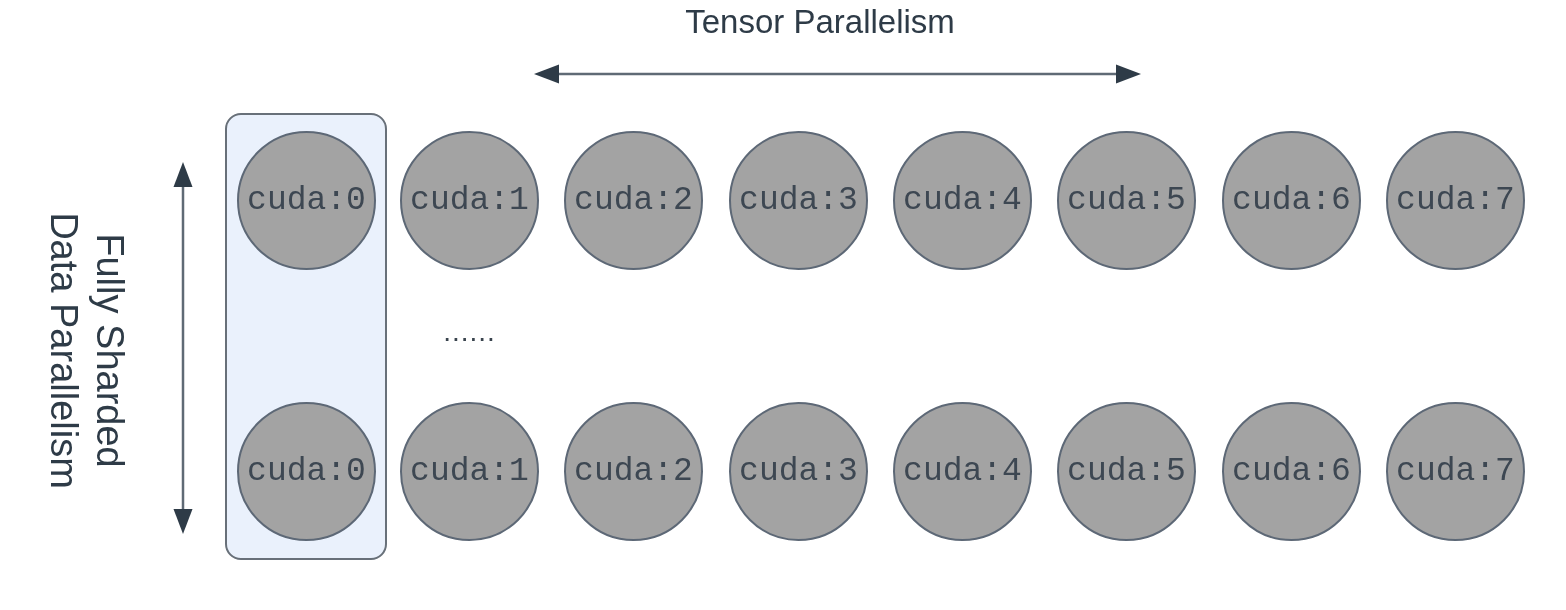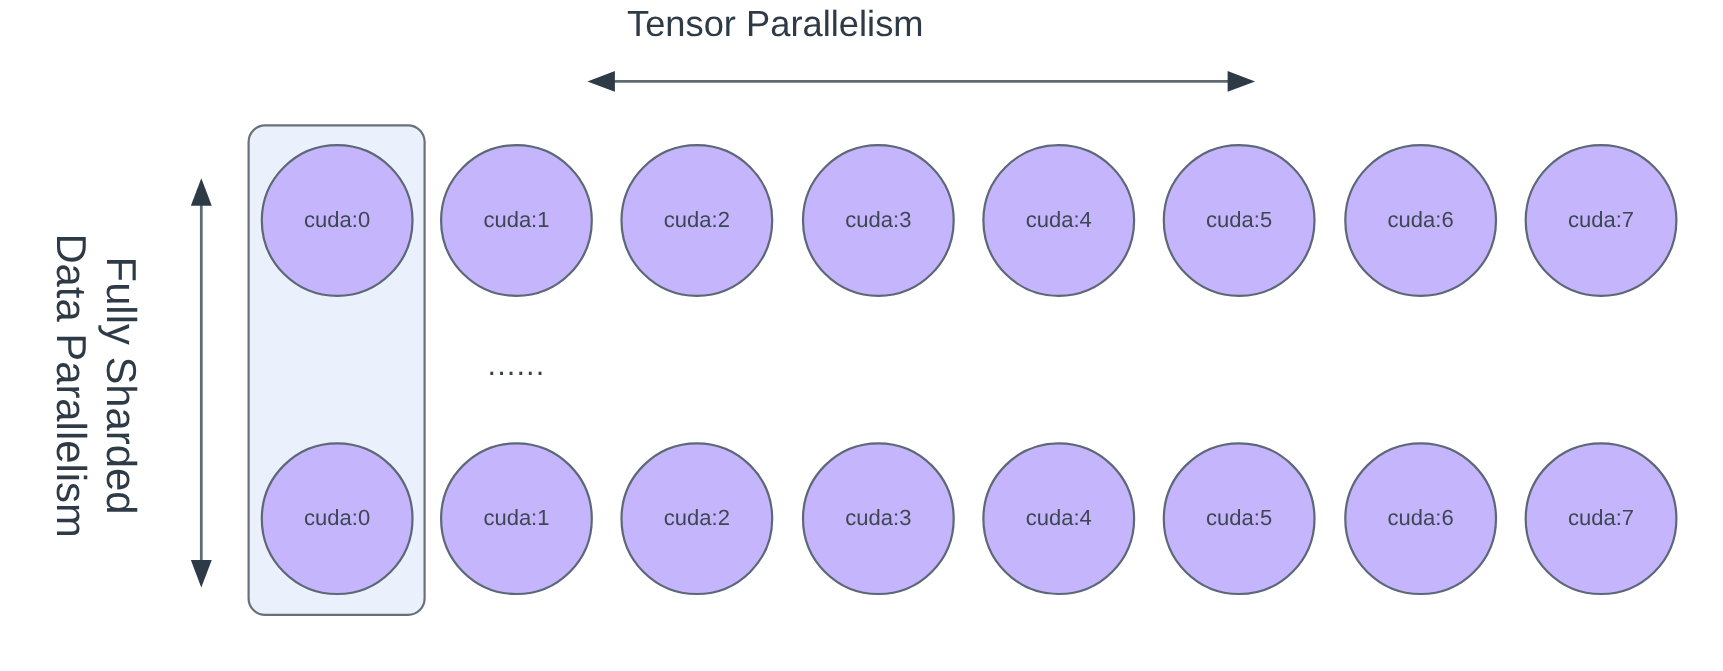--- a/index.html
+++ b/index.html
@@ -13,20 +13,21 @@
     width: 1566px;
     height: 610px;
     background: #ffffff;
     overflow: hidden;
   }
   .title {
     position: absolute;
     left: 570px;
     top: 3px;
     width: 500px;
+    text-align: center;
     font-size: 33px;
     line-height: 38px;
     color: #2e3b47;
     white-space: nowrap;
   }
   .arrow-overlay {
     position: absolute;
     left: 0;
     top: 0;
     pointer-events: none;
@@ -54,28 +55,29 @@
     background: #eaf1fc;
     border: 2px solid #687079;
     border-radius: 16px;
   }
   .node {
     position: absolute;
     width: 139px;
     height: 139px;
     box-sizing: border-box;
     border-radius: 50%;
-    background: #c4b5fd;
+    background: #a3a3a3;
     border: 2px solid #5d6876;
     display: flex;
     align-items: center;
     justify-content: center;
-    font-size: 20px;
+    font-size: 33px;
     color: #3d4752;
     white-space: nowrap;
+    font-family: Liberation Mono, monospace;
   }
   .ellipsis {
     position: absolute;
     left: 400px;
     top: 312px;
     width: 139px;
     height: 40px;
     line-height: 40px;
     text-align: center;
     font-size: 28px;

